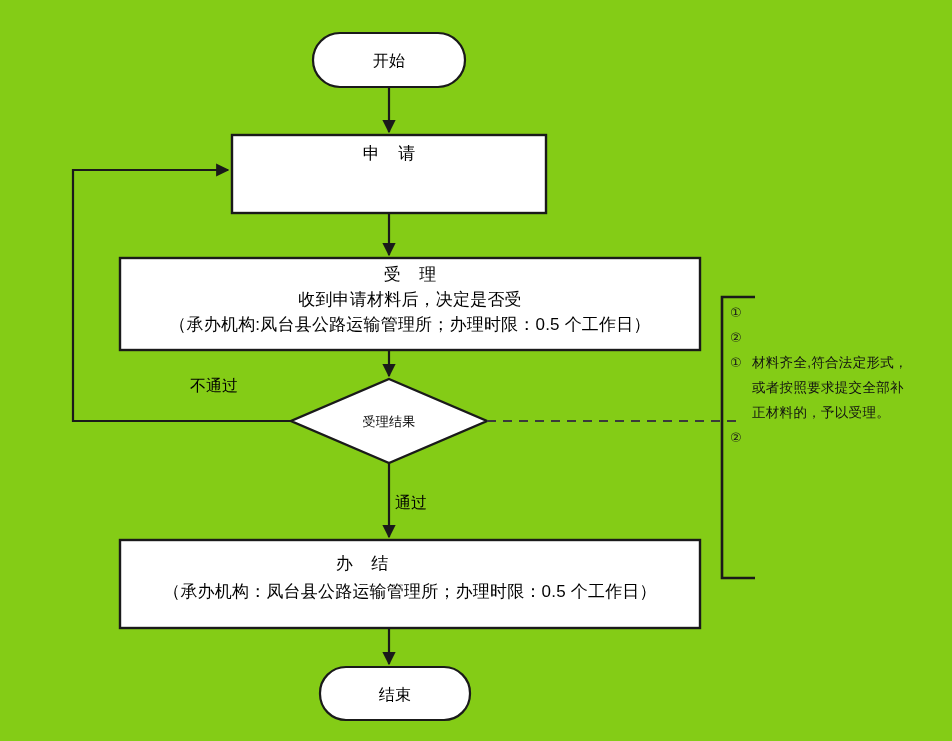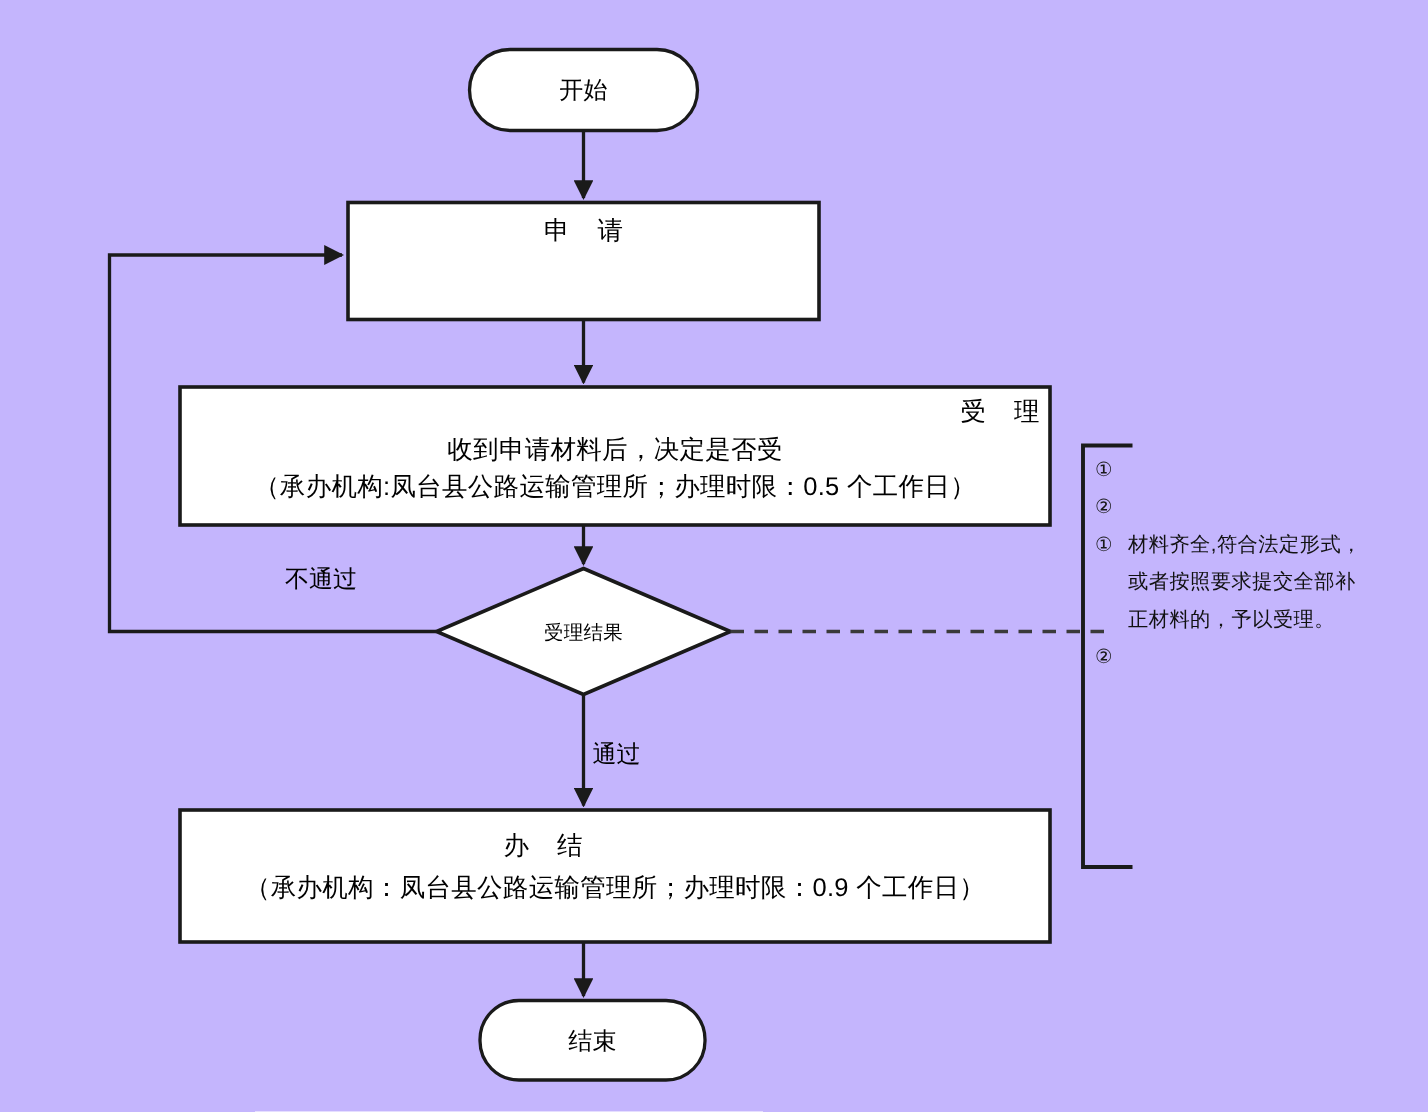--- a/index.html
+++ b/index.html
@@ -7,21 +7,21 @@
     padding: 0;
     background: #ffffff;
   }
   body {
     font-family: "Liberation Sans", "DejaVu Sans", sans-serif;
   }
   #canvas {
     position: relative;
     width: 952px;
     height: 741px;
-    background: #c4b5fd;
+    background: #84cc16;
     overflow: hidden;
   }
   #flow-svg {
     position: absolute;
     left: 0;
     top: 0;
     width: 952px;
     height: 741px;
   }
 
@@ -149,31 +149,31 @@
 
     <rect x="320" y="667" width="150" height="53" rx="26" ry="26" fill="#ffffff" stroke="#1a1a1a" stroke-width="2.2"></rect>
 
     <path d="M 755 297 L 722 297 L 722 578 L 755 578" fill="none" stroke="#1a1a1a" stroke-width="2.6"></path>
   </svg>
 
   <div class="node-text terminator-label" style="left:313px; top:50px; width:152px;">开始</div>
 
   <div class="node-text box-title" style="left:232px; top:143px; width:314px;">申  请</div>
 
-  <div class="node-text box-title" style="left:120px; top:264px; width:580px;text-align:right;">受  理</div>
+  <div class="node-text box-title" style="left:120px; top:264px; width:580px;">受  理</div>
   <div class="node-text box-line" style="left:120px; top:289px; width:580px;font-family:Liberation Serif, serif;">收到申请材料后，决定是否受</div>
   <div class="node-text box-line" style="left:120px; top:314px; width:580px;">（承办机构:凤台县公路运输管理所；办理时限：0.5 个工作日）</div>
 
   <div class="node-text diamond-label" style="left:291px; top:413px; width:196px;">受理结果</div>
 
   <div class="edge-label" style="left:190px; top:376px;">不通过</div>
   <div class="edge-label" style="left:395px; top:493px;">通过</div>
 
   <div class="node-text box-title" style="left:120px; top:553px; width:484px;">办  结</div>
-  <div class="node-text box-line" style="left:120px; top:581px; width:580px;">（承办机构：凤台县公路运输管理所；办理时限：0.9 个工作日）</div>
+  <div class="node-text box-line" style="left:120px; top:581px; width:580px;">（承办机构：凤台县公路运输管理所；办理时限：0.5 个工作日）</div>
 
   <div class="node-text terminator-label" style="left:320px; top:684px; width:150px;">结束</div>
 
   <div id="annotations">
     <div class="ann-item">
       <span class="ann-marker">①</span>
     </div>
     <div class="ann-item">
       <span class="ann-marker">②</span>
     </div>

